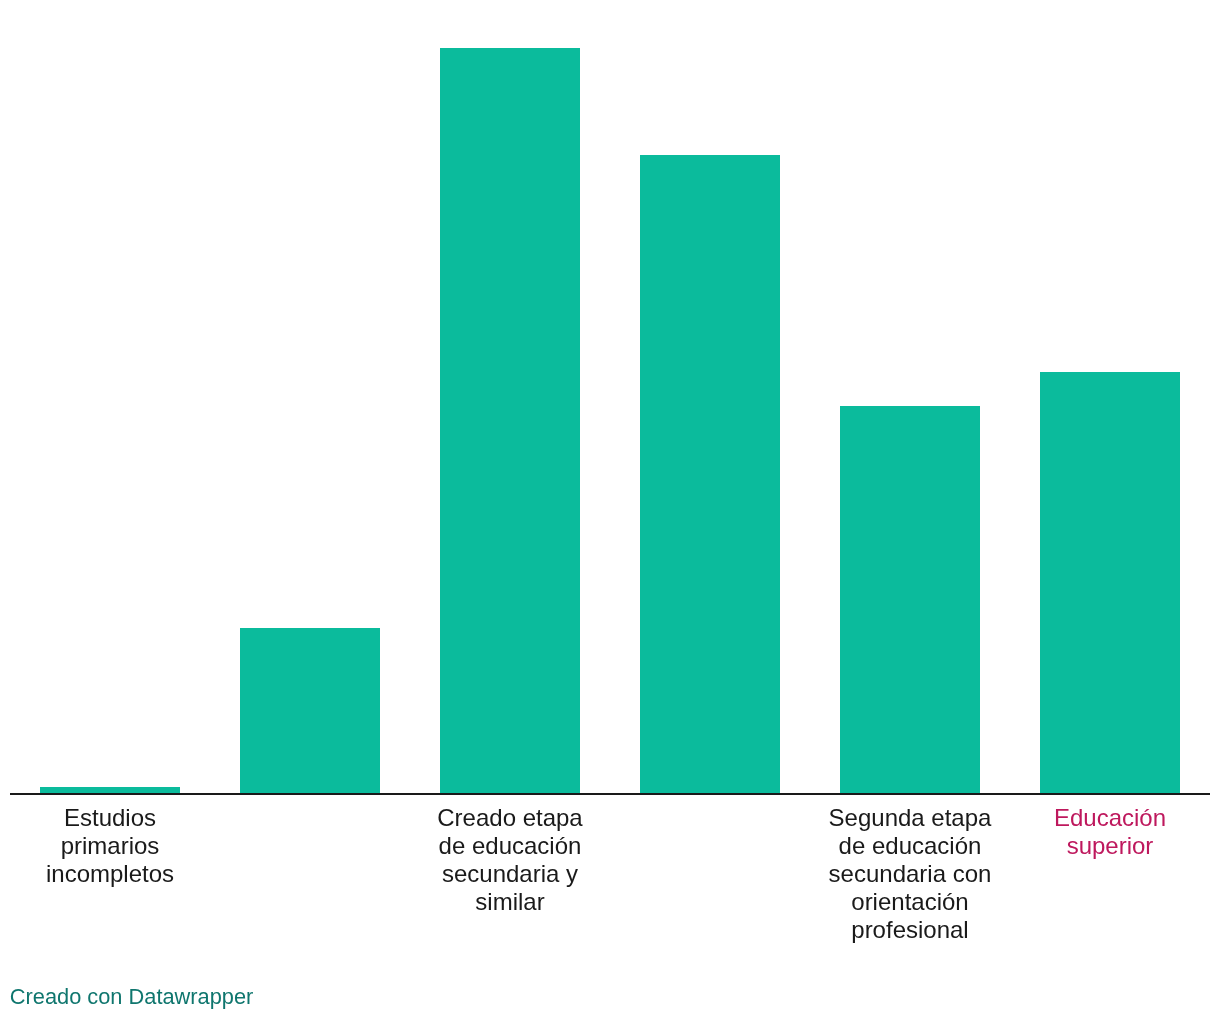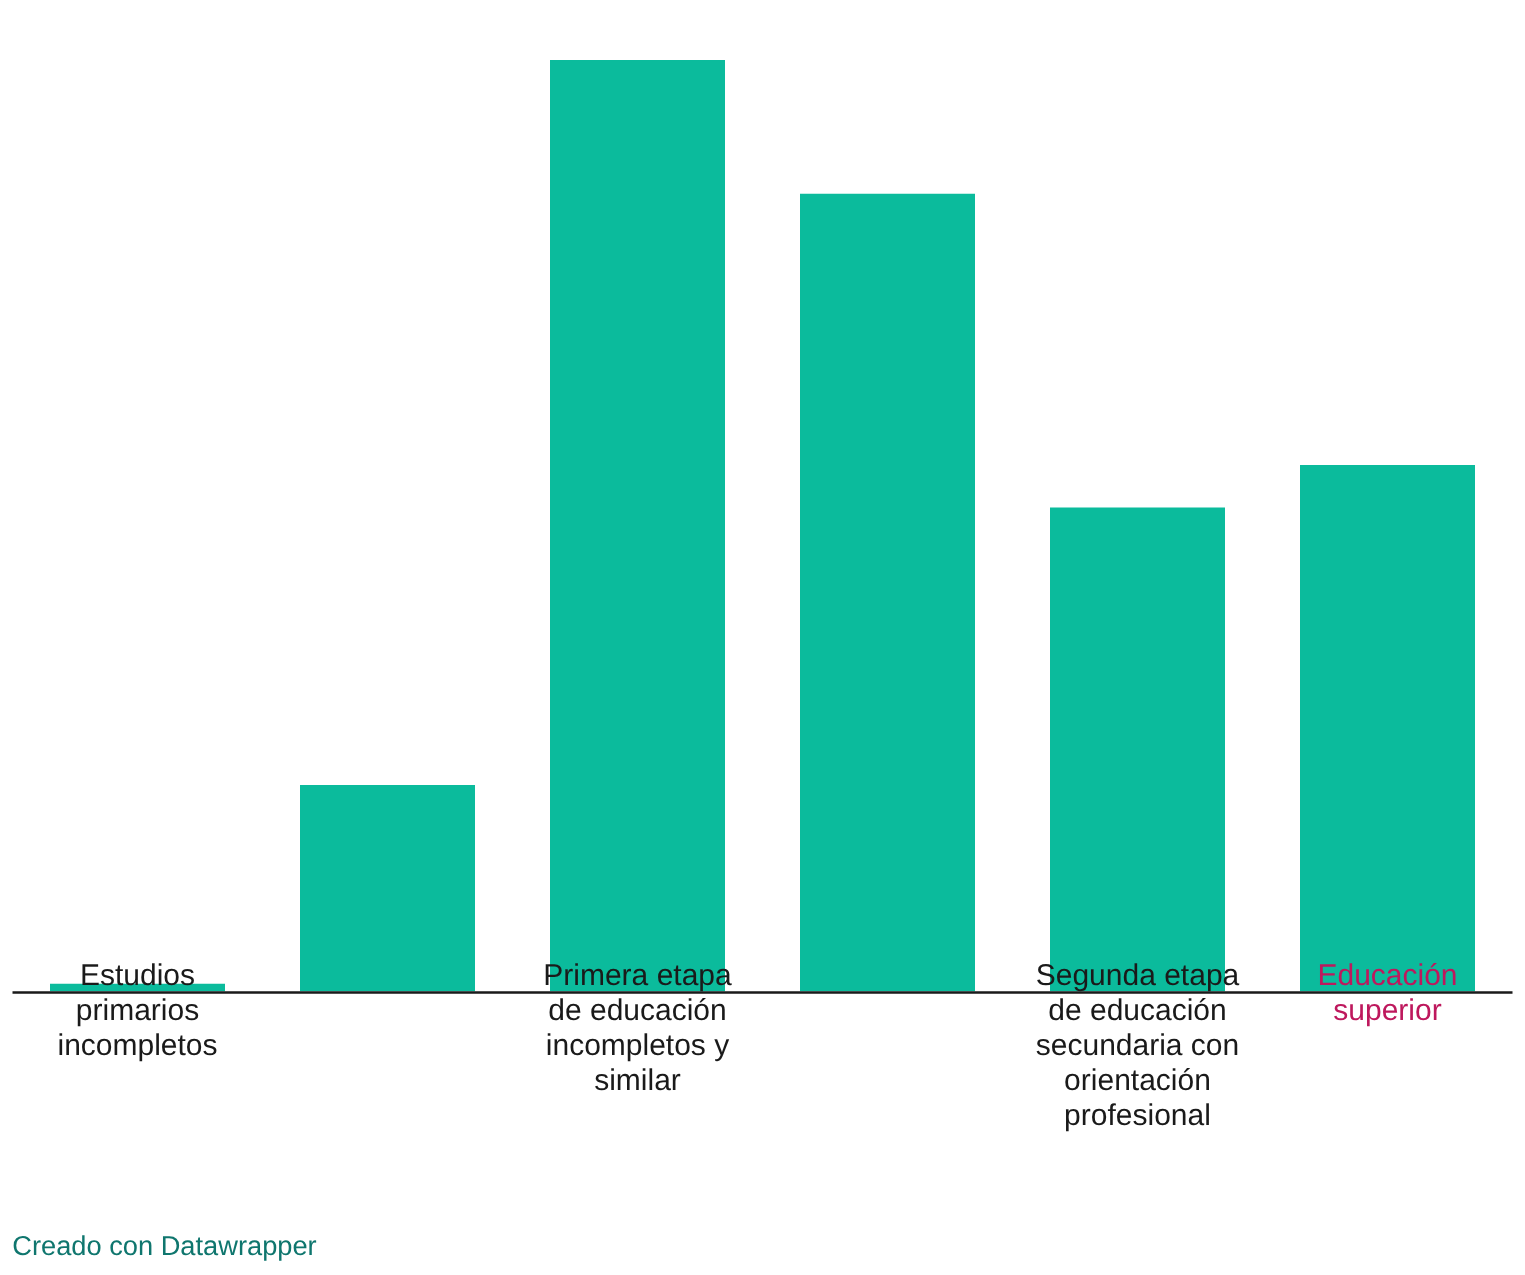--- a/index.html
+++ b/index.html
@@ -18,21 +18,21 @@
   .bar-2{left:240px}
   .bar-3{left:440px}
   .bar-4{left:640px}
   .bar-5{left:840px}
   .bar-6{left:1040px}
 
   
   .axis-line{position:absolute;left:10px;top:793px;width:1200px;height:1.7px;background:#1a1a1a;}
 
   
-  .labels{position:absolute;left:0;top:767px;width:1220px;height:170px;}
+  .labels{position:absolute;left:0;top:804px;width:1220px;height:170px;}
   .lbl{position:absolute;top:0;width:178px;text-align:center;
        color:#1a1a1a;font-size:24px;line-height:28px;will-change:opacity;}
   .lbl-1{left:21px}
   .lbl-2{left:221px}
   .lbl-3{left:421px}
   .lbl-4{left:621px}
   .lbl-5{left:821px}
   .lbl-6{left:1021px}
 
   
@@ -50,20 +50,20 @@
     <div class="bar bar-3" style="height: 745px; background: rgb(11, 187, 156);"></div>
     <div class="bar bar-4" style="height: 638px; background: rgb(11, 187, 156);"></div>
     <div class="bar bar-5" style="height: 387px; background: rgb(11, 187, 156);"></div>
     <div class="bar bar-6" style="height: 421px; background: rgb(11, 187, 156);"></div>
   </div>
 
   <div class="axis-line" style="background: rgb(26, 26, 26); top: 793px;"></div>
 
   <div class="labels">
     <div class="lbl lbl-1" style="color: rgb(26, 26, 26);">Estudios primarios incompletos</div>
-    <div class="lbl lbl-3" style="color: rgb(26, 26, 26);">Primera etapa de educación incompletos y similar</div>
+    <div class="lbl lbl-3" style="color: rgb(26, 26, 26);">Creado etapa de educación secundaria y similar</div>
     <div class="lbl lbl-5" style="color: rgb(26, 26, 26);">Segunda etapa de educación secundaria con orientación profesional</div>
     <div class="lbl lbl-6" style="color: #be185d;">Educación superior</div>
   </div>
 
   <div class="credit" style="color: #0f766e;">Creado con Datawrapper</div>
 
 </div>
 
 </body></html>

